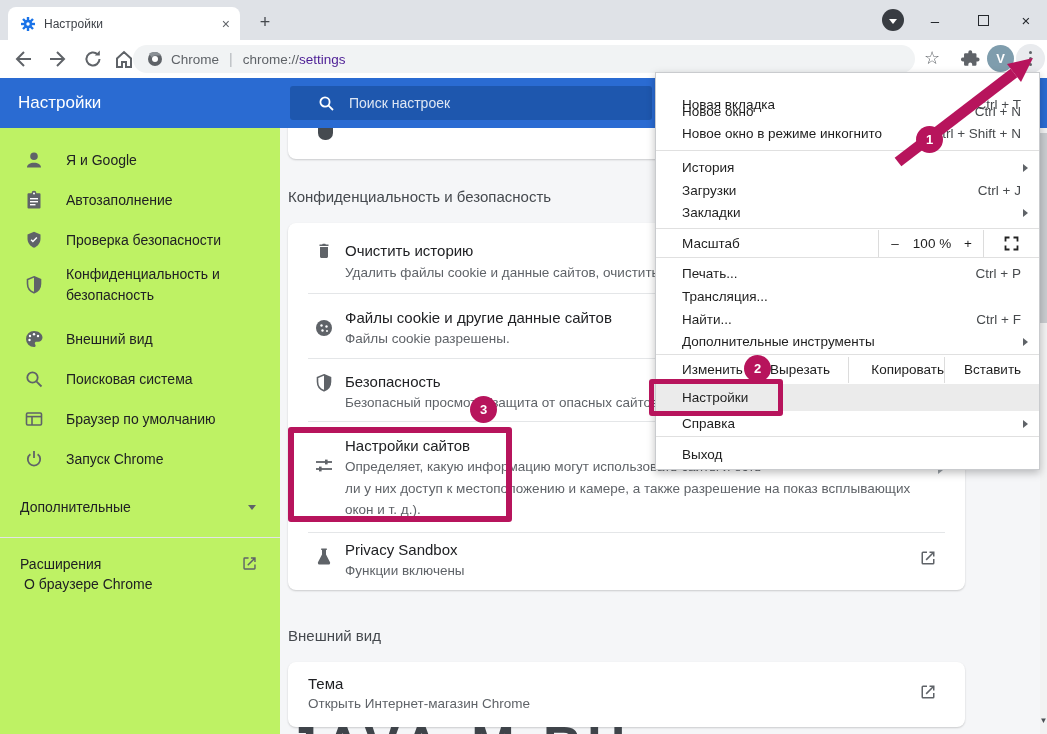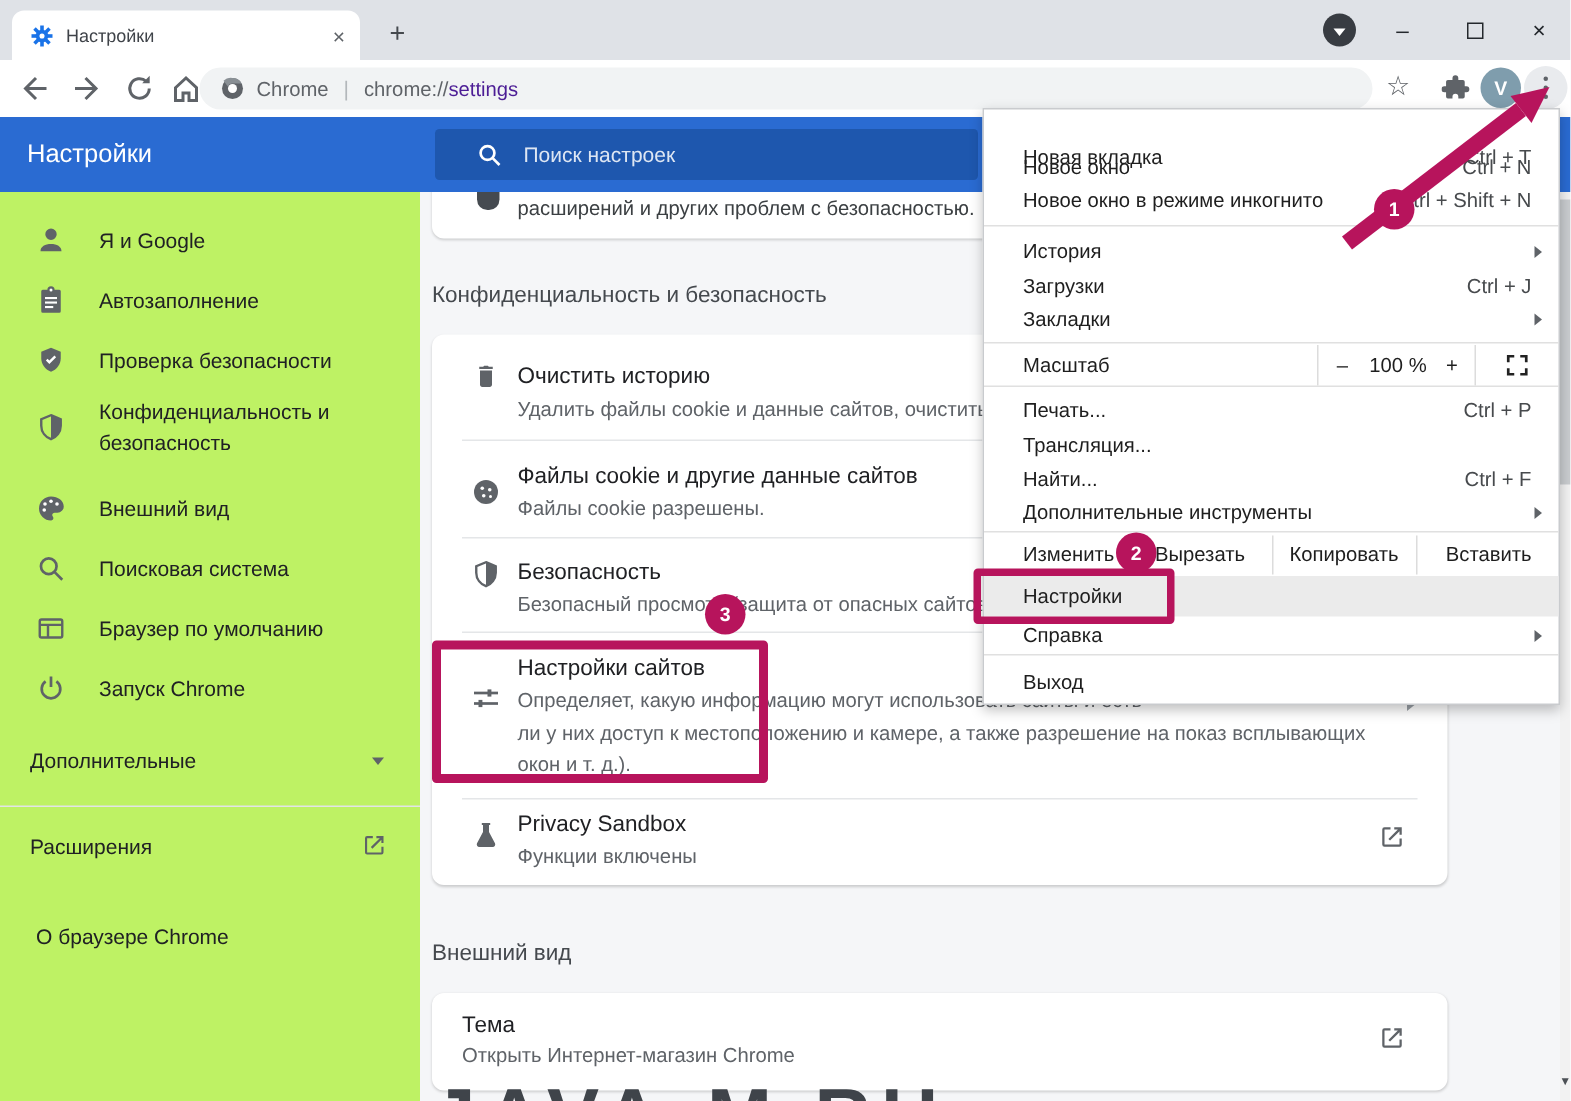--- a/index.html
+++ b/index.html
@@ -159,21 +159,20 @@
 <div class="dotsbtn">
     <i></i>
     <i></i>
     <i></i>
   </div>
 
 <div class="main-bg"></div>
 
 <div class="card" style="left:288px;top:112px;width:677px;height:47px">
   <div style="position:absolute;left:30px;top:14px;width:15px;height:14px;background:#454a50;border-radius:0 0 7px 7px"></div>
-  <div class="rsub" style="top:19px;color:#3c4043">расширений и других проблем с безопасностью.</div>
 </div>
 
 <div class="sechead" style="left:288px;top:188px">Конфиденциальность и безопасность</div>
 
 <div class="card" style="left:288px;top:223px;width:677px;height:367px">
 
   <div>
     <span class="rowic" style="top:17px"><span>
       <svg width="20" height="20" viewBox="0 0 20 20">
             <path fill="#5f6368" d="M6 16.5c0 .8.7 1.5 1.5 1.5h5c.8 0 1.5-.7 1.5-1.5V7H6v9.5zM14.5 4.5h-2.6l-.7-.7H8.8l-.7.7H5.5V6h9V4.5z"></path>
@@ -360,21 +359,21 @@
   </div>
   <div class="sdiv" style="top:409px"></div>
   <div class="sitem" style="top:416px;height:40px;padding-left:20px">
     <span class="lbl">Расширения</span>
     <span class="extic" style="left:240px;top:10px">
       <svg width="19" height="19" viewBox="0 0 20 20">
           <path fill="#5f6368" d="M15 15H5V5h4V3.5H5A1.5 1.5 0 0 0 3.5 5v10A1.5 1.5 0 0 0 5 16.5h10a1.5 1.5 0 0 0 1.5-1.5v-4H15v4zM11.5 3.5V5h2.4l-6.3 6.3 1.1 1.1L15 6.1v2.4h1.5v-5h-5z"></path>
         </svg>
     </span>
   </div>
-  <div class="sitem" style="top:476px;height:40px;">
+  <div class="sitem" style="top:436px;height:40px;">
     <span class="lbl">О браузере Chrome</span>
   </div>
 </div>
 
 <div class="scrollbar">
   <div class="scroll-thumb" style="top:55px;height:190px"></div>
 </div>
 <div class="scroll-arrow">▼</div>
 
 <div class="menu">
@@ -407,21 +406,21 @@
   <div class="mrow" style="top:213px"><span>Трансляция...</span></div>
   <div class="mrow" style="top:236px"><span>Найти...</span><span class="mshort">Ctrl + F</span></div>
   <div class="mrow" style="top:258px"><span>Дополнительные инструменты</span><span class="marrow"></span></div>
   <div class="mdiv" style="top:281px"></div>
 
   <div style="position:absolute;left:0;right:0;top:284px;height:26px;line-height:26px">
     <span style="position:absolute;left:26px">Изменить</span>
     <div class="vsep" style="left:96px"></div>
     <span style="position:absolute;left:96px;width:96px;text-align:center">Вырезать</span>
     <div class="vsep" style="left:192px"></div>
-    <span style="position:absolute;left:192px;width:96px;text-align:center">Копировать</span>
+    <span style="position:absolute;left:192px;width:96px;text-align:right">Копировать</span>
     <div class="vsep" style="left:288px"></div>
     <span style="position:absolute;left:288px;width:97px;text-align:center">Вставить</span>
   </div>
 
   <div class="mrow" style="top:311px;height:27px;line-height:27px;background:#ebebeb"><span>Настройки</span></div>
   <div class="mrow" style="top:340px"><span>Справка</span><span class="marrow"></span></div>
   <div class="mdiv" style="top:363px"></div>
   <div class="mrow" style="top:371px"><span>Выход</span></div>
 </div>
 

